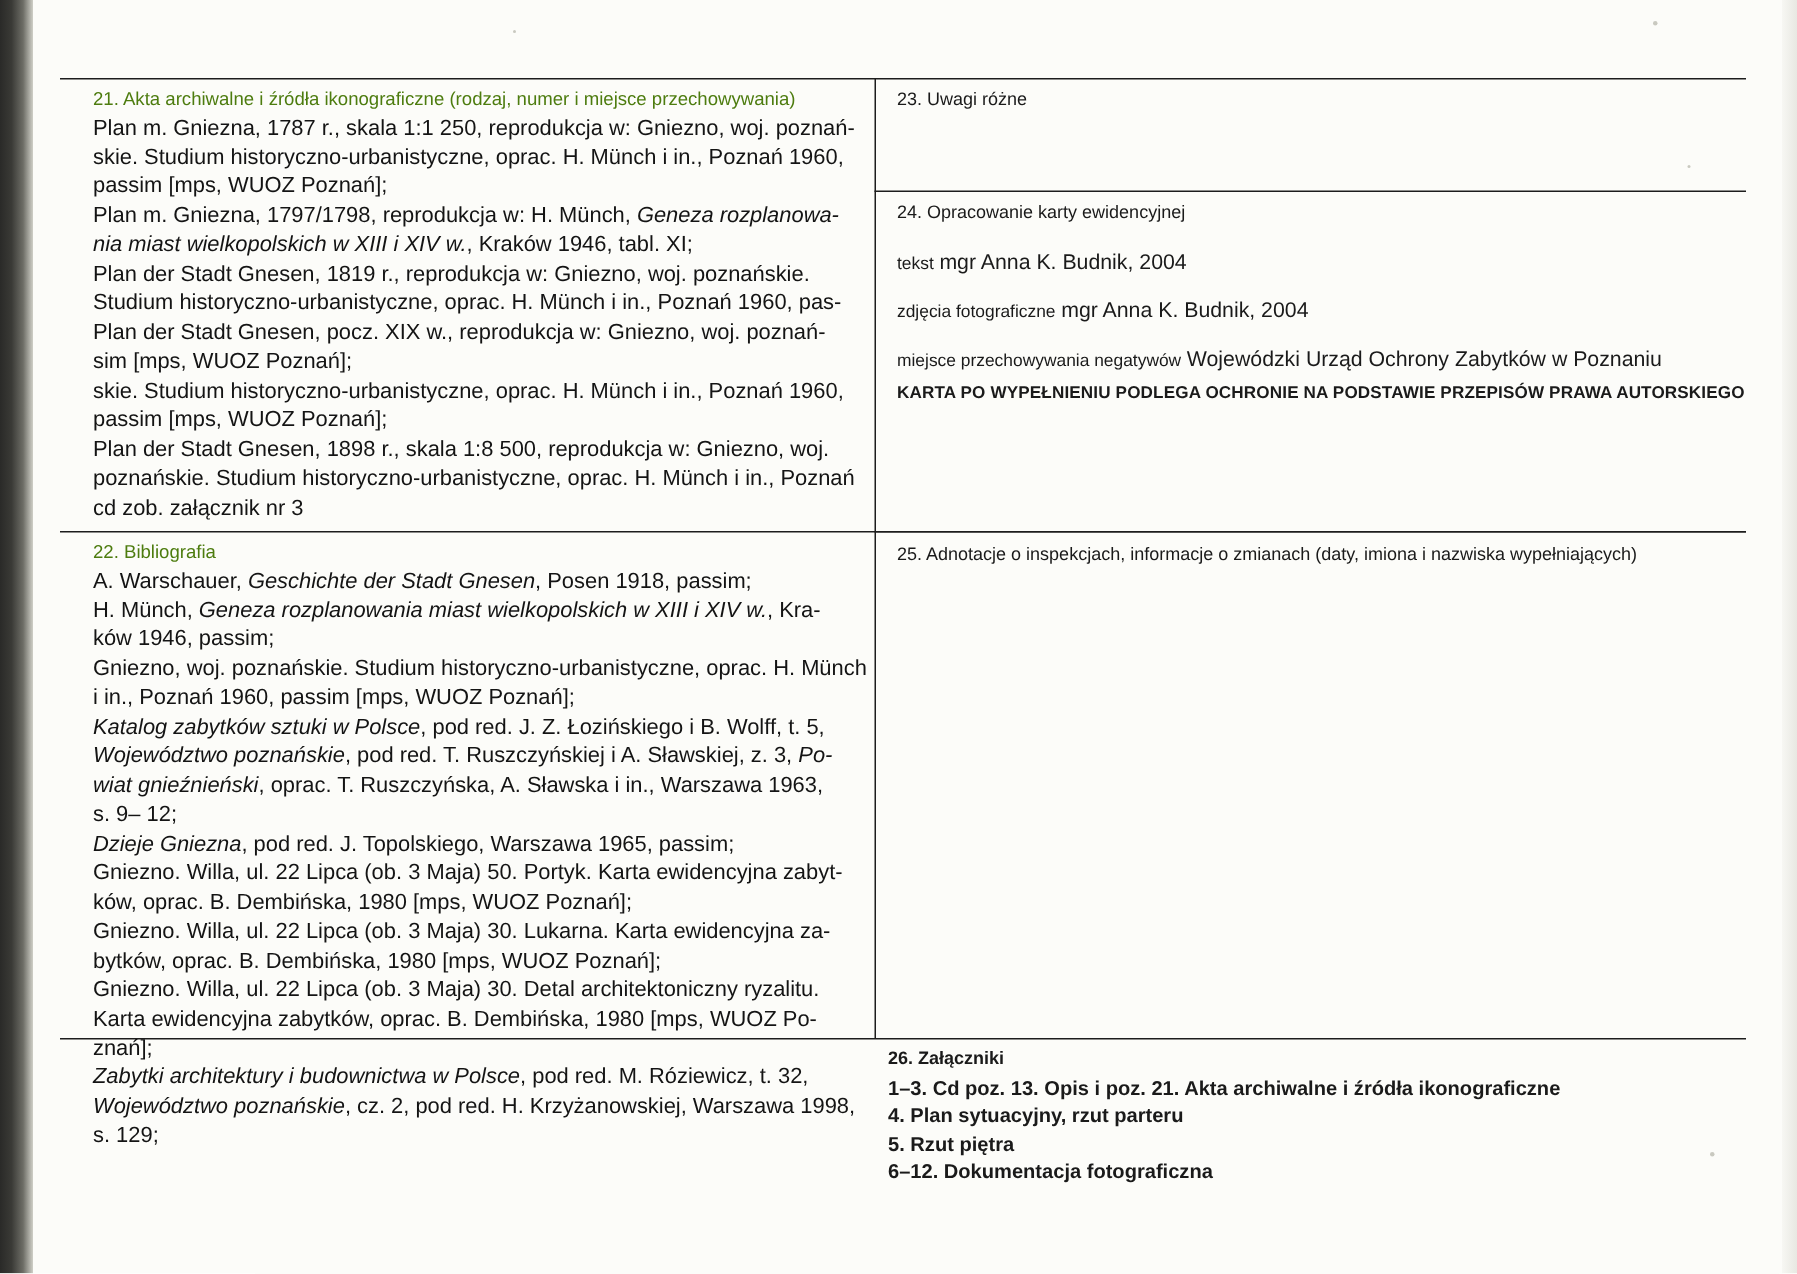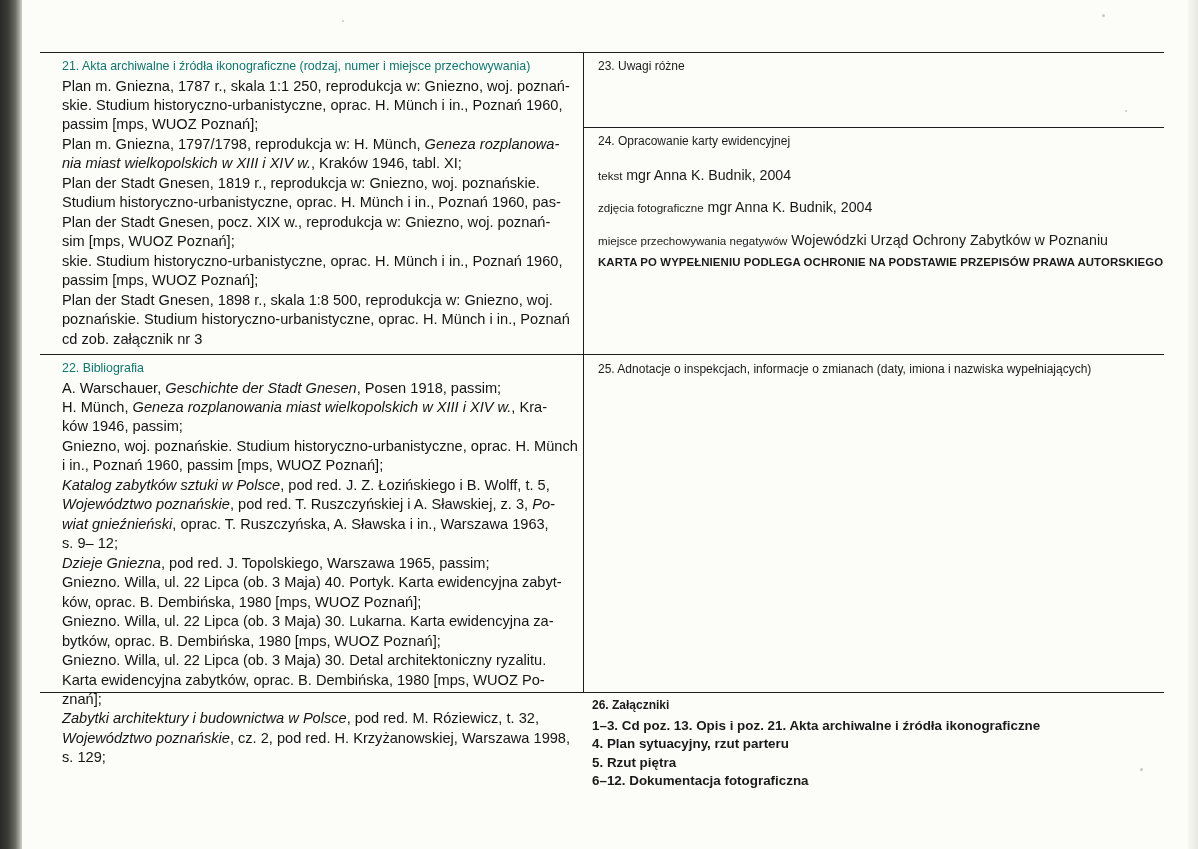--- a/index.html
+++ b/index.html
@@ -62,21 +62,21 @@
   .cell {
     position: absolute;
     box-sizing: border-box;
   }
 
   .cell-title {
     font-size: 12.4px;
     line-height: 1.25;
     margin: 0 0 2px 0;
     font-weight: 400;
-    color: #0f766e;
+    color: #4d7c0f;
   }
 
   .body-text {
     font-size: 14.6px;
     line-height: 1.335;
     color: #141414;
   }
   .body-text p {
     margin: 0;
   }
@@ -170,21 +170,21 @@
           <p>A. Warschauer, <span class="it">Geschichte der Stadt Gnesen</span>, Posen 1918, passim;</p>
           <p>H. Münch, <span class="it">Geneza rozplanowania miast wielkopolskich w XIII i XIV w.</span>, Kra-</p>
           <p>ków 1946, passim;</p>
           <p>Gniezno, woj. poznańskie. Studium historyczno-urbanistyczne, oprac. H. Münch</p>
           <p>i in., Poznań 1960, passim [mps, WUOZ Poznań];</p>
           <p><span class="it">Katalog zabytków sztuki w Polsce</span>, pod red. J. Z. Łozińskiego i B. Wolff, t. 5,</p>
           <p><span class="it">Województwo poznańskie</span>, pod red. T. Ruszczyńskiej i A. Sławskiej, z. 3, <span class="it">Po-</span></p>
           <p><span class="it">wiat gnieźnieński</span>, oprac. T. Ruszczyńska, A. Sławska i in., Warszawa 1963,</p>
           <p>s. 9– 12;</p>
           <p><span class="it">Dzieje Gniezna</span>, pod red. J. Topolskiego, Warszawa 1965, passim;</p>
-          <p>Gniezno. Willa, ul. 22 Lipca (ob. 3 Maja) 40. Portyk. Karta ewidencyjna zabyt-</p>
+          <p>Gniezno. Willa, ul. 22 Lipca (ob. 3 Maja) 50. Portyk. Karta ewidencyjna zabyt-</p>
           <p>ków, oprac. B. Dembińska, 1980 [mps, WUOZ Poznań];</p>
           <p>Gniezno. Willa, ul. 22 Lipca (ob. 3 Maja) 30. Lukarna. Karta ewidencyjna za-</p>
           <p>bytków, oprac. B. Dembińska, 1980 [mps, WUOZ Poznań];</p>
           <p>Gniezno. Willa, ul. 22 Lipca (ob. 3 Maja) 30. Detal architektoniczny ryzalitu.</p>
           <p>Karta ewidencyjna zabytków, oprac. B. Dembińska, 1980 [mps, WUOZ Po-</p>
           <p>znań];</p>
           <p><span class="it">Zabytki architektury i budownictwa w Polsce</span>, pod red. M. Róziewicz, t. 32,</p>
           <p><span class="it">Województwo poznańskie</span>, cz. 2, pod red. H. Krzyżanowskiej, Warszawa 1998,</p>
           <p>s. 129;</p>
         </div>

